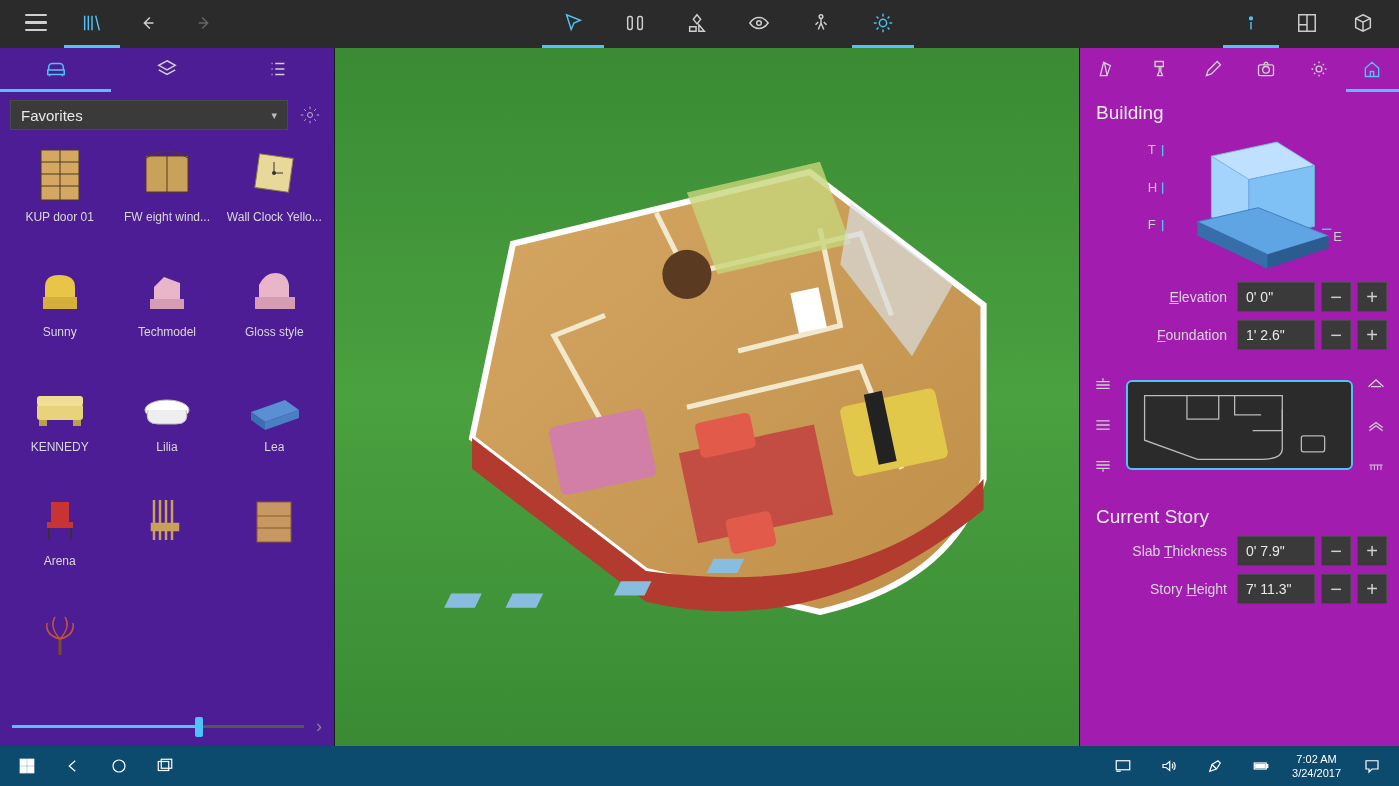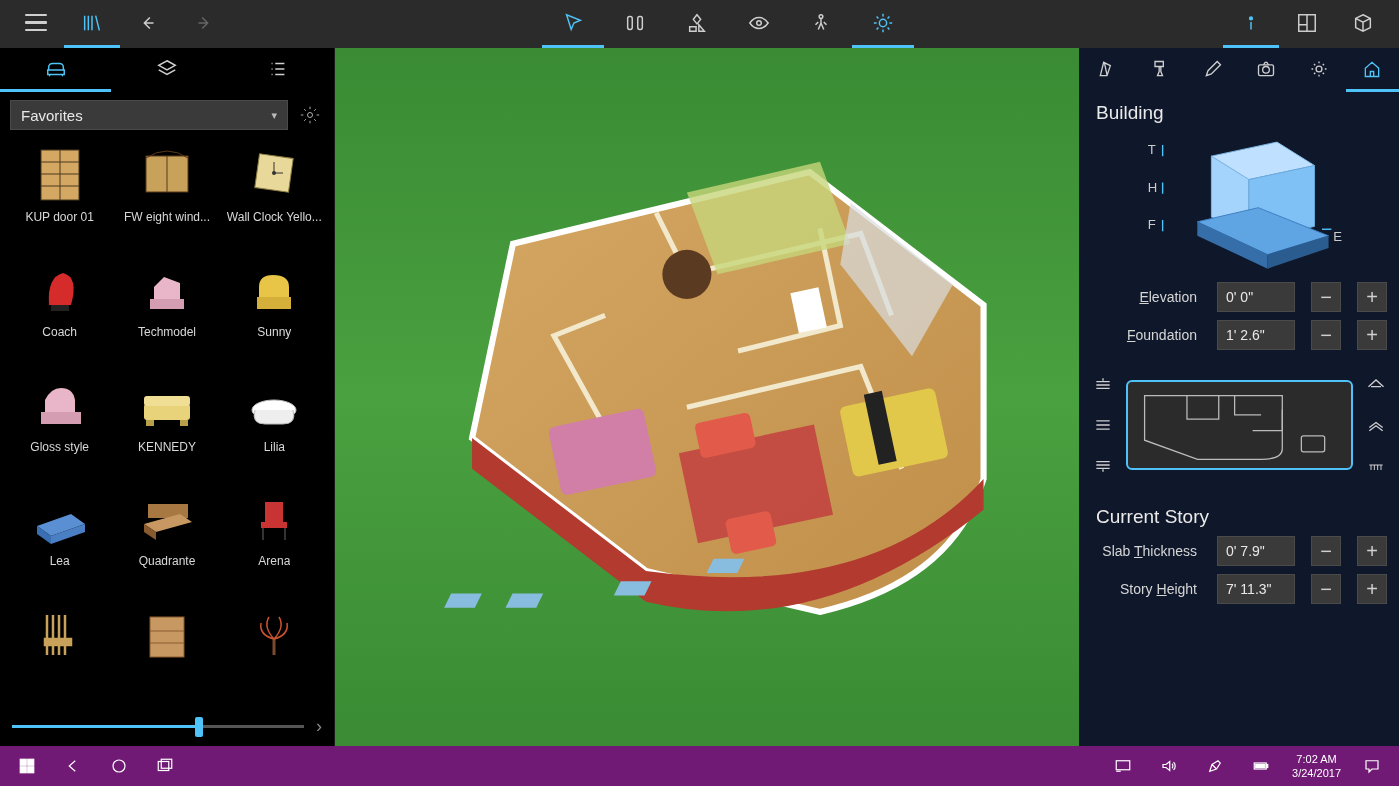--- a/index.html
+++ b/index.html
@@ -43,21 +43,21 @@
 
 .main {
   flex: 1;
   display: flex;
   overflow: hidden;
 }
 
 
 .left-panel {
   width: 335px;
-  background: #000000;
+  background: #4c1d95;
   display: flex;
   flex-direction: column;
   border-right: 1px solid #1a1a1a;
 }
 .lib-tabs {
   display: flex;
   height: 44px;
   align-items: center;
 }
 .lib-tab {
@@ -159,21 +159,21 @@
   overflow: hidden;
 }
 .floorplan {
   width: 88%;
   height: 88%;
 }
 
 
 .right-panel {
   width: 320px;
-  background: #0f172a;
+  background: #a21caf;
   border-left: 1px solid #1a1a1a;
   display: flex;
   flex-direction: column;
   overflow-y: auto;
 }
 .insp-tabs { display: flex; height: 44px; align-items: stretch; }
 .insp-tab {
   flex: 1;
   display: flex;
   align-items: center;
@@ -196,21 +196,21 @@
   display: flex;
   align-items: center;
   justify-content: center;
   padding: 0 14px;
 }
 .building-diagram svg { width: 100%; height: 100%; }
 
 .prop-row {
   display: flex;
   align-items: center;
-  gap: 16px;
+  gap: 6px;
   padding: 4px 12px;
 }
 .prop-label {
   flex: 1;
   text-align: right;
   font-size: 14px;
   color: #d6d6d6;
   padding-right: 4px;
 }
 .prop-label .ul { text-decoration: underline; }
@@ -250,21 +250,21 @@
   flex-direction: column;
   gap: 18px;
 }
 .story-mid-btn { width: 22px; height: 22px; cursor: pointer; display: flex; align-items: center; justify-content: center; }
 .story-mid-btn svg { stroke: #cfcfcf; fill: none; width: 20px; height: 20px; }
 .story-preview { flex: 1; height: 90px; border: 2px solid #4fc3f7; border-radius: 6px; background: #2b2b2b; display: flex; align-items: center; justify-content: center; }
 
 
 .taskbar {
   height: 40px;
-  background: #701a75;
+  background: #0c4a6e;
   display: flex;
   align-items: center;
   padding: 0 4px;
   color: #fff;
   text-align: right;
 }
 .task-btn { width: 46px; height: 40px; display: flex; align-items: center; justify-content: center; cursor: pointer; }
 .task-btn svg { stroke: #fff; fill: none; width: 18px; height: 18px; stroke-width: 1.6; }
 .task-group-right { display: flex; align-items: center; }
 .clock {
@@ -428,43 +428,34 @@
               <circle cx="31" cy="29" r="2" fill="#333"></circle>
               <line x1="31" y1="29" x2="31" y2="18" stroke="#333"></line>
               <line x1="31" y1="29" x2="40" y2="29" stroke="#333"></line>
             </svg>
           </div>
           <div class="lib-label">Wall Clock Yello...</div>
         </div>
         <div class="lib-item">
           <div class="thumb">
             <svg viewBox="0 0 62 62">
-              <path d="M20 46 Q18 18 34 14 Q50 18 42 46 Z" fill="#d52b2b"></path>
-              <rect x="22" y="46" width="18" height="6" fill="#222"></rect>
-            </svg>
-          </div>
-          <div class="lib-label">Coach</div>
+              <path d="M16 48 L16 28 Q16 16 30 16 Q46 16 46 28 L46 48 Z" fill="#e8c547"></path>
+              <rect x="14" y="38" width="34" height="12" fill="#d4b03a"></rect>
+            </svg>
+          </div>
+          <div class="lib-label">Sunny</div>
         </div>
         <div class="lib-item">
           <div class="thumb">
             <svg viewBox="0 0 62 62">
               <path d="M18 50 L18 28 L28 18 L44 24 L44 50 Z" fill="#e8b6c8"></path>
               <rect x="14" y="40" width="34" height="10" fill="#d49db2"></rect>
             </svg>
           </div>
           <div class="lib-label">Techmodel</div>
-        </div>
-        <div class="lib-item">
-          <div class="thumb">
-            <svg viewBox="0 0 62 62">
-              <path d="M16 48 L16 28 Q16 16 30 16 Q46 16 46 28 L46 48 Z" fill="#e8c547"></path>
-              <rect x="14" y="38" width="34" height="12" fill="#d4b03a"></rect>
-            </svg>
-          </div>
-          <div class="lib-label">Sunny</div>
         </div>
         <div class="lib-item">
           <div class="thumb">
             <svg viewBox="0 0 62 62">
               <path d="M16 50 L16 26 Q22 14 32 14 Q44 14 46 26 L46 50 Z" fill="#e8b6c8"></path>
               <rect x="12" y="38" width="40" height="12" fill="#d49db2"></rect>
             </svg>
           </div>
           <div class="lib-label">Gloss style</div>
         </div>
@@ -490,30 +481,20 @@
         </div>
         <div class="lib-item">
           <div class="thumb">
             <svg viewBox="0 0 62 62">
               <path d="M8 38 L42 26 L56 36 L22 48 Z" fill="#5a8fd4"></path>
               <path d="M8 38 L8 46 L22 56 L22 48 Z" fill="#3a6fb4"></path>
               <path d="M22 48 L56 36 L56 44 L22 56 Z" fill="#4a7fc4"></path>
             </svg>
           </div>
           <div class="lib-label">Lea</div>
-        </div>
-        <div class="lib-item">
-          <div class="thumb">
-            <svg viewBox="0 0 62 62">
-              <rect x="12" y="16" width="40" height="14" fill="#a87843"></rect>
-              <path d="M8 36 L44 26 L56 34 L20 44 Z" fill="#c89863"></path>
-              <path d="M8 36 L8 44 L20 52 L20 44 Z" fill="#8a5a2f"></path>
-            </svg>
-          </div>
-          <div class="lib-label">Quadrante</div>
         </div>
         <div class="lib-item">
           <div class="thumb">
             <svg viewBox="0 0 62 62">
               <rect x="22" y="14" width="18" height="20" fill="#c83434"></rect>
               <rect x="18" y="34" width="26" height="6" fill="#c83434"></rect>
               <line x1="20" y1="40" x2="20" y2="52" stroke="#333" stroke-width="2"></line>
               <line x1="42" y1="40" x2="42" y2="52" stroke="#333" stroke-width="2"></line>
             </svg>
           </div>

